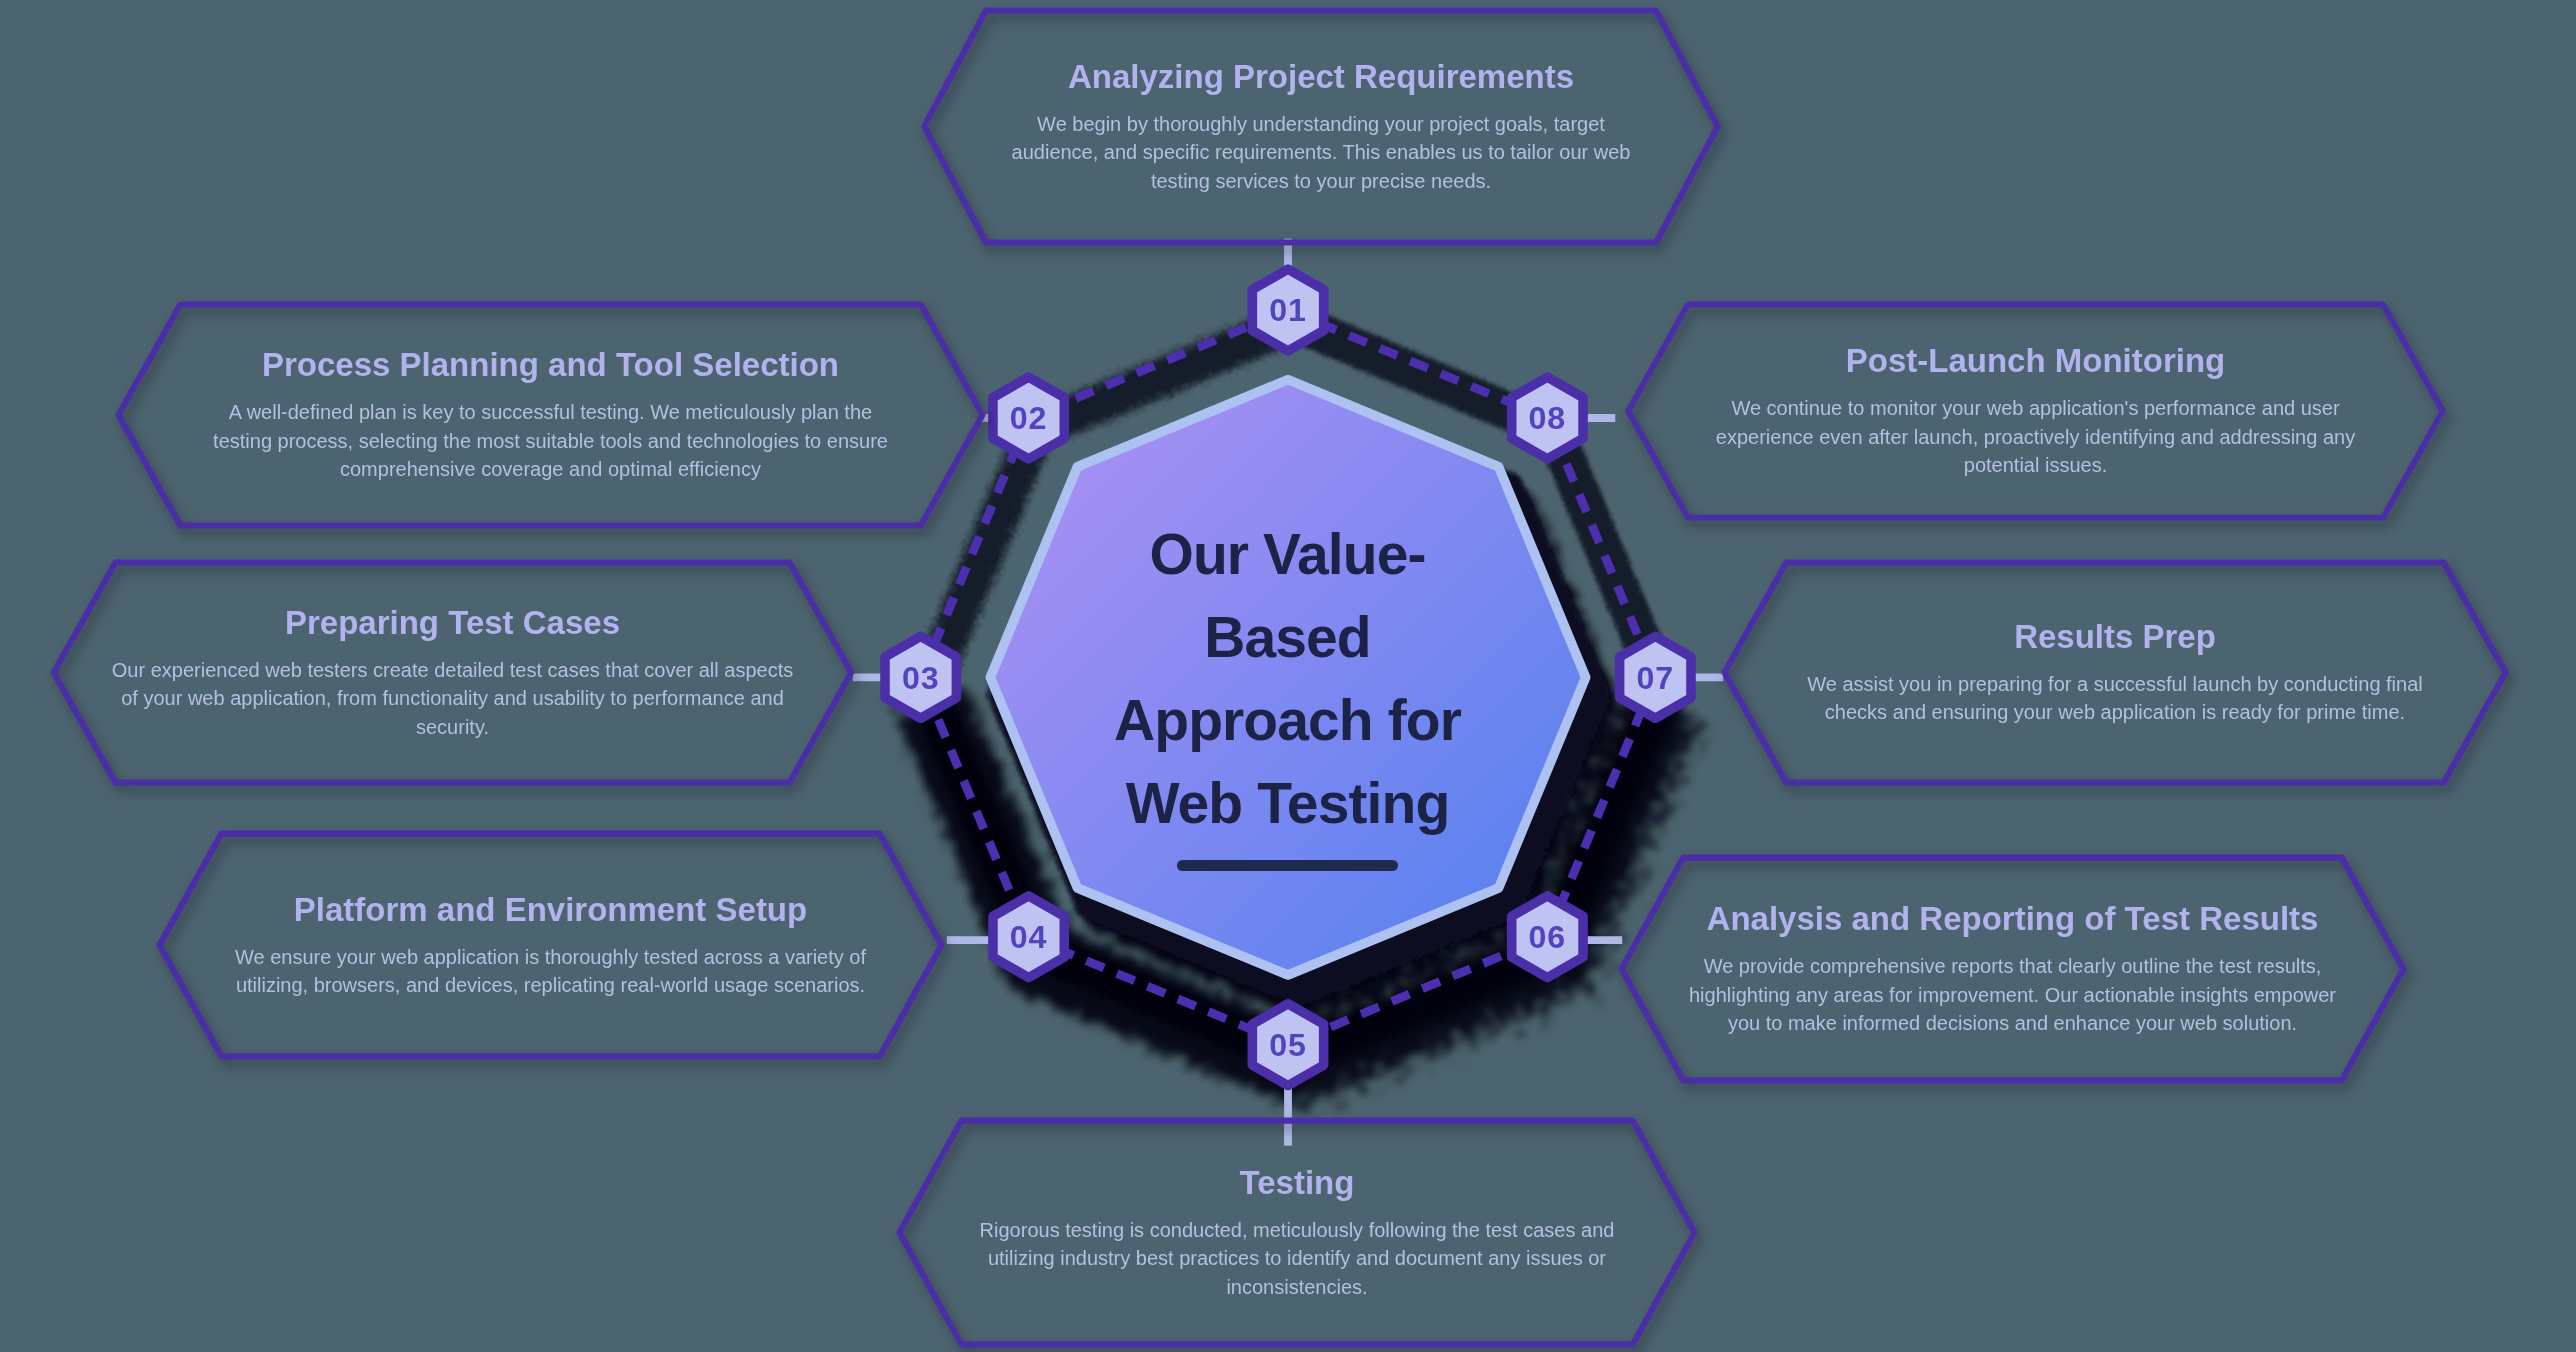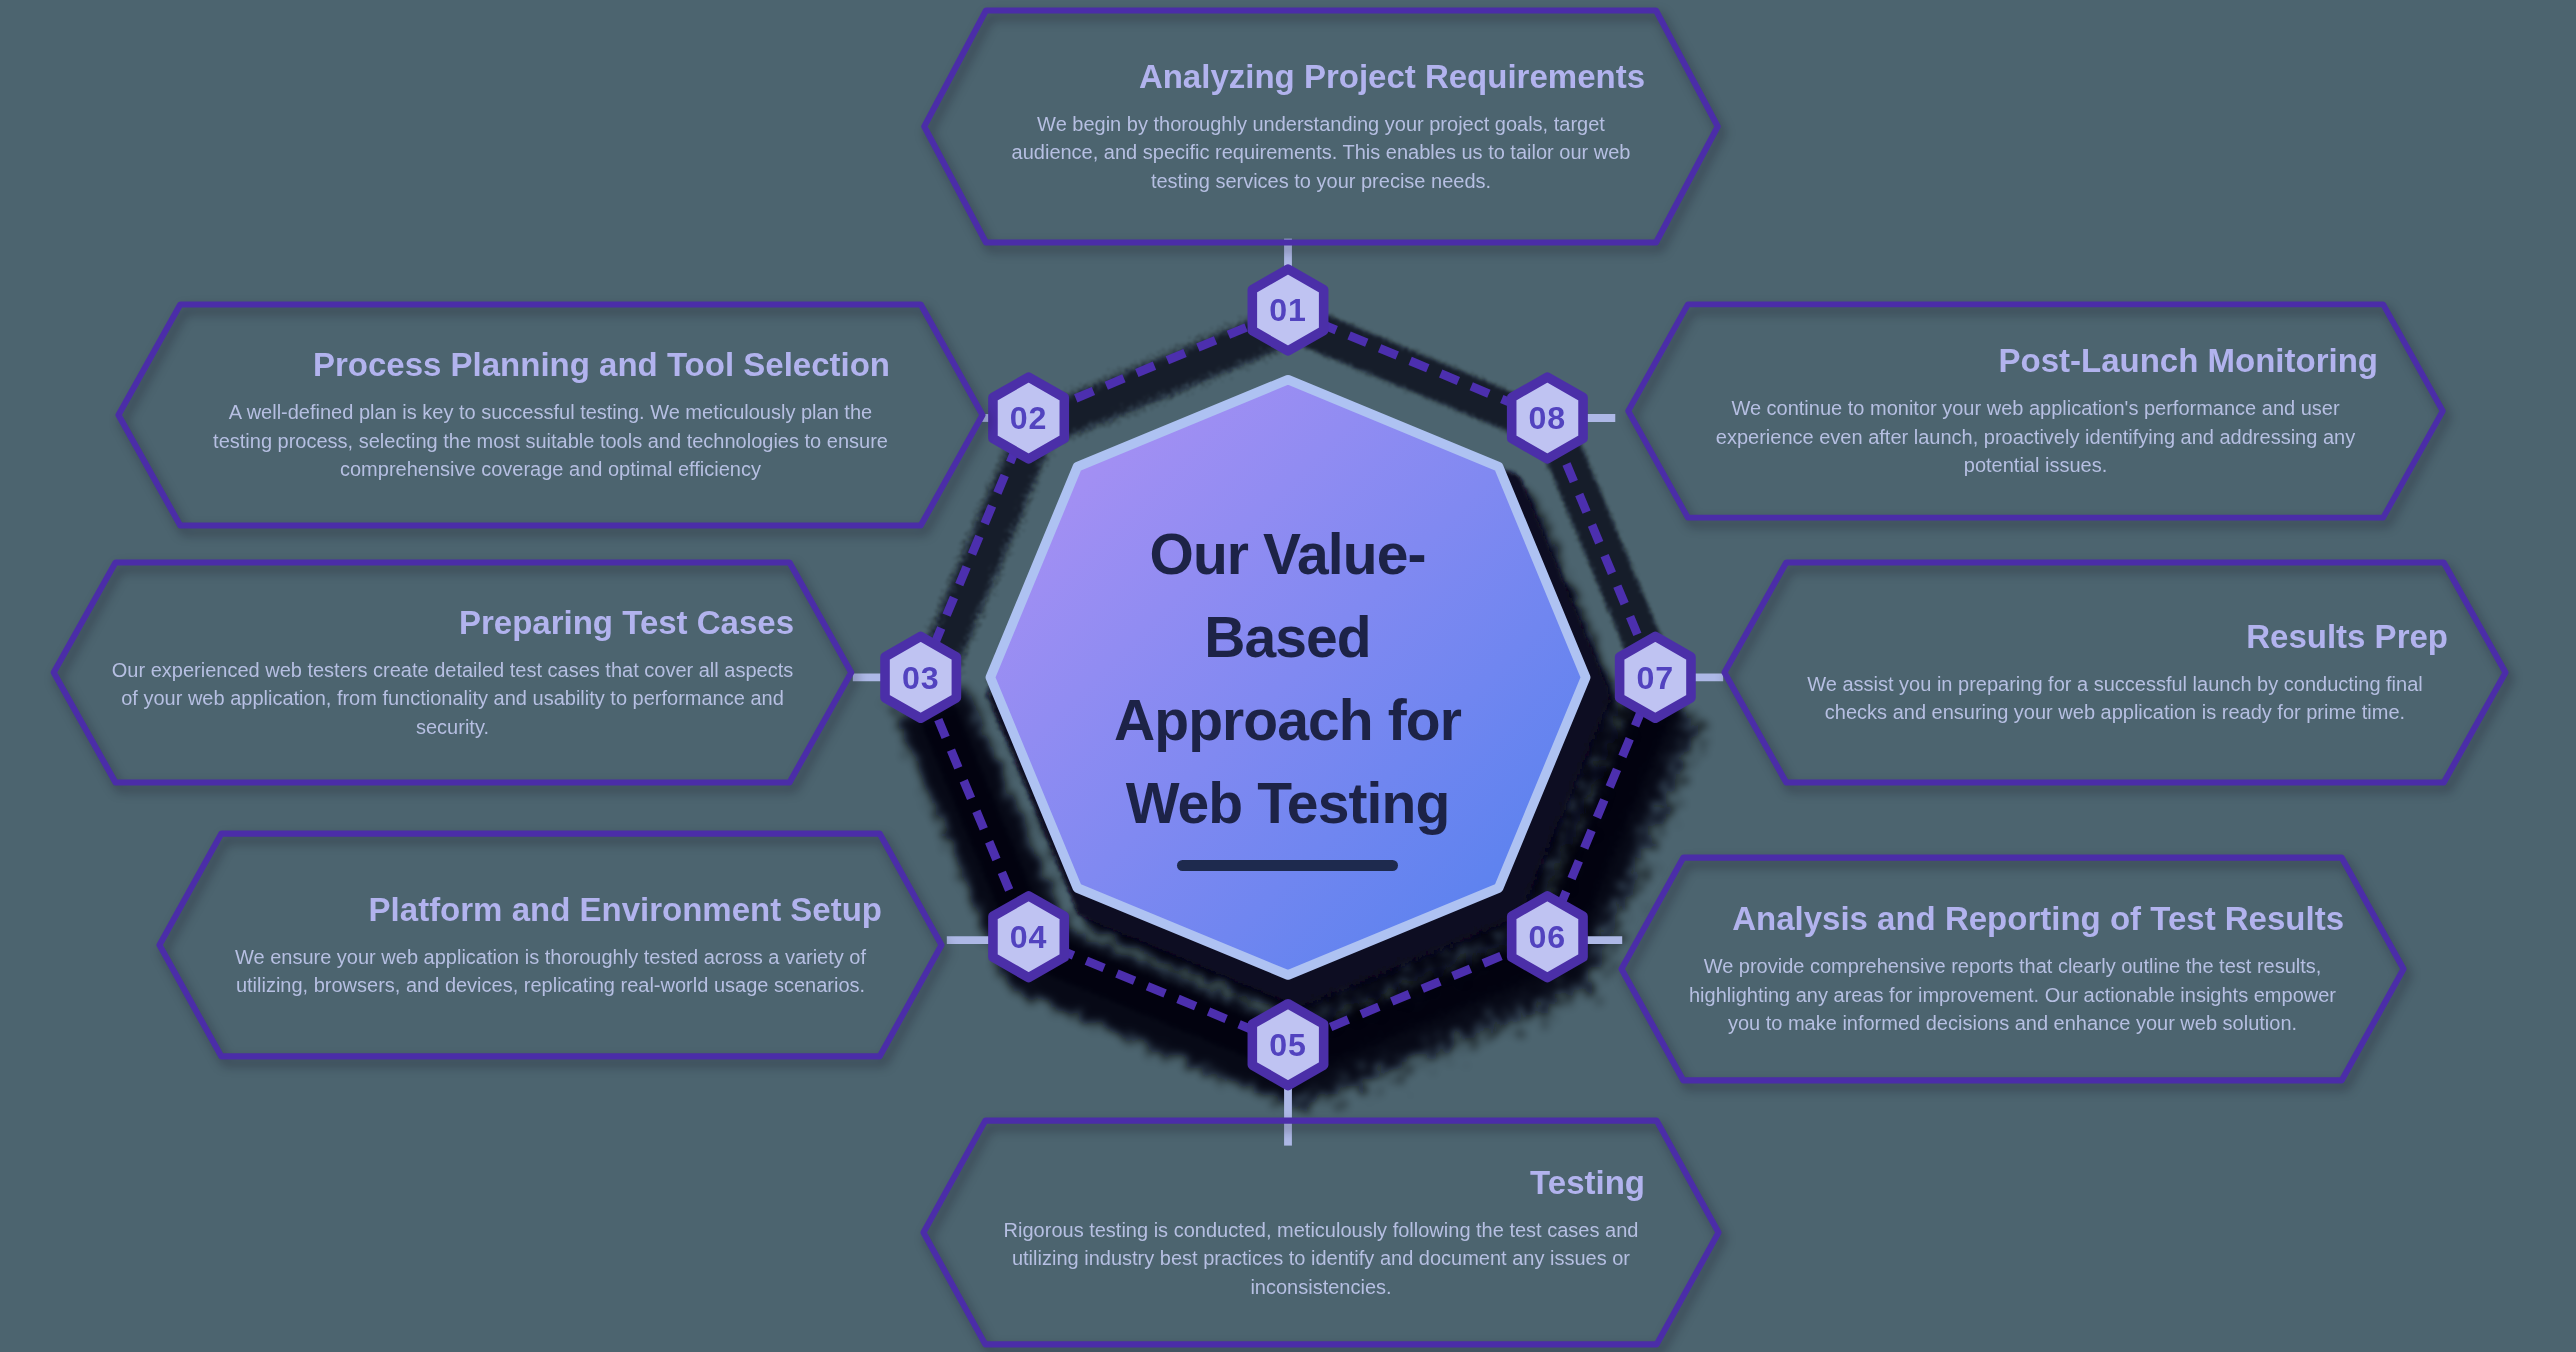--- a/index.html
+++ b/index.html
@@ -11,21 +11,21 @@
     font-family:"Liberation Sans", sans-serif;
   }
   
   .card{position:absolute;}
   .card svg.edge{
     position:absolute;left:0;top:0;width:100%;height:100%;
     filter:drop-shadow(4.4px 6.1px 5.2px rgba(6,4,16,0.35));
   }
   .card .card-content{
     position:absolute;inset:0;
-    display:flex;flex-direction:column;justify-content:center;align-items:flex-end;
+    display:flex;flex-direction:column;justify-content:center;align-items:center;
     text-align:center;
     padding:0 77px;box-sizing:border-box;
   }
   .card-title{
     color:#b2b3ee;
     font-size:33px;font-weight:bold;
     letter-spacing:0px;
     margin-bottom:14px;
     line-height:1.15;
   }
@@ -178,21 +178,21 @@
   <section class="card" style="left:156px;top:830px;width:789px;height:230px;">
     <svg class="edge" viewBox="0 0 907 264">
       <polygon points="75,4 832,4 903,132 832,260 75,260 4,132" fill="none" stroke="#4b2da8" stroke-width="7" stroke-linejoin="round"></polygon>
     </svg>
     <div class="card-content" style="padding:0 63px;">
       <div class="card-title">Platform and Environment Setup</div>
       <div class="card-body">We ensure your web application is thoroughly tested across a variety of utilizing, browsers, and devices, replicating real-world usage scenarios.</div>
     </div>
   </section>
 
-  <section class="card" style="left:920px;top:1117px;width:802px;height:231px;">
+  <section class="card" style="left:896px;top:1117px;width:802px;height:231px;">
     <svg class="edge" viewBox="0 0 921 265">
       <polygon points="75,4 846,4 917,132.5 846,261 75,261 4,132.5" fill="none" stroke="#4b2da8" stroke-width="7" stroke-linejoin="round"></polygon>
     </svg>
     <div class="card-content">
       <div class="card-title">Testing</div>
       <div class="card-body">Rigorous testing is conducted, meticulously following the test cases and utilizing industry best practices to identify and document any issues or inconsistencies.</div>
     </div>
   </section>
 
   <section class="card" style="left:1618px;top:830px;width:789px;height:230px;margin-top:24px;">

